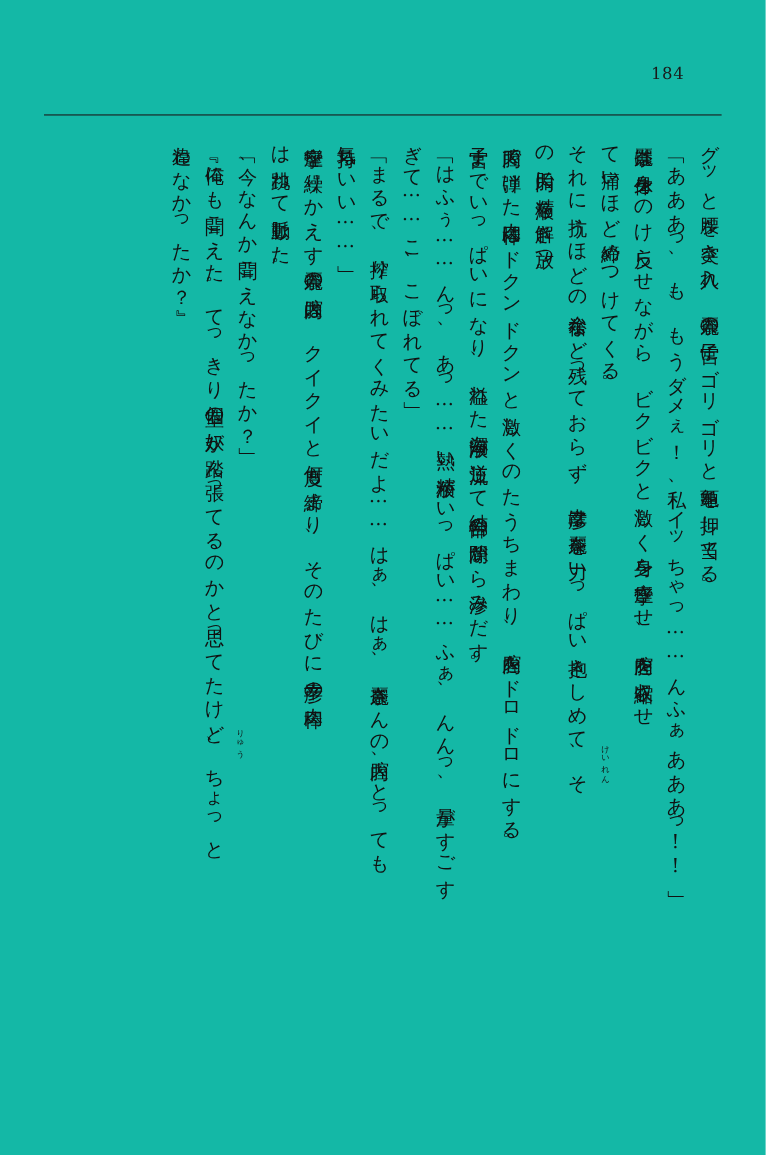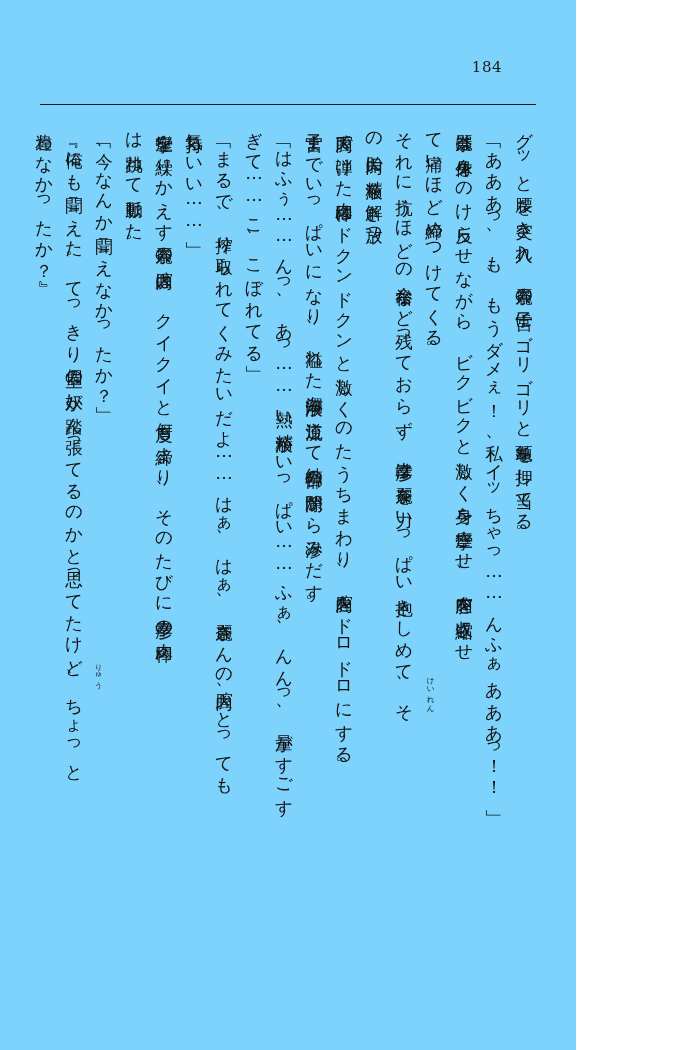--- a/index.html
+++ b/index.html
@@ -10,23 +10,23 @@
   body {
     width: 700px;
     height: 1050px;
     overflow: hidden;
     font-family: "DejaVu Serif", "Liberation Serif", serif;
     color: #111111;
   }
 
   #page {
     position: relative;
-    width: 576px;
+    width: 696px;
     height: 1050px;
-    background: #7dd3fc;
+    background: #14b8a6;
     box-sizing: border-box;
   }
 
   
   #page-number {
     position: absolute;
     top: 58px;
     right: 74px;
     font-size: 15px;
     font-family: "DejaVu Serif", "Liberation Serif", serif;

